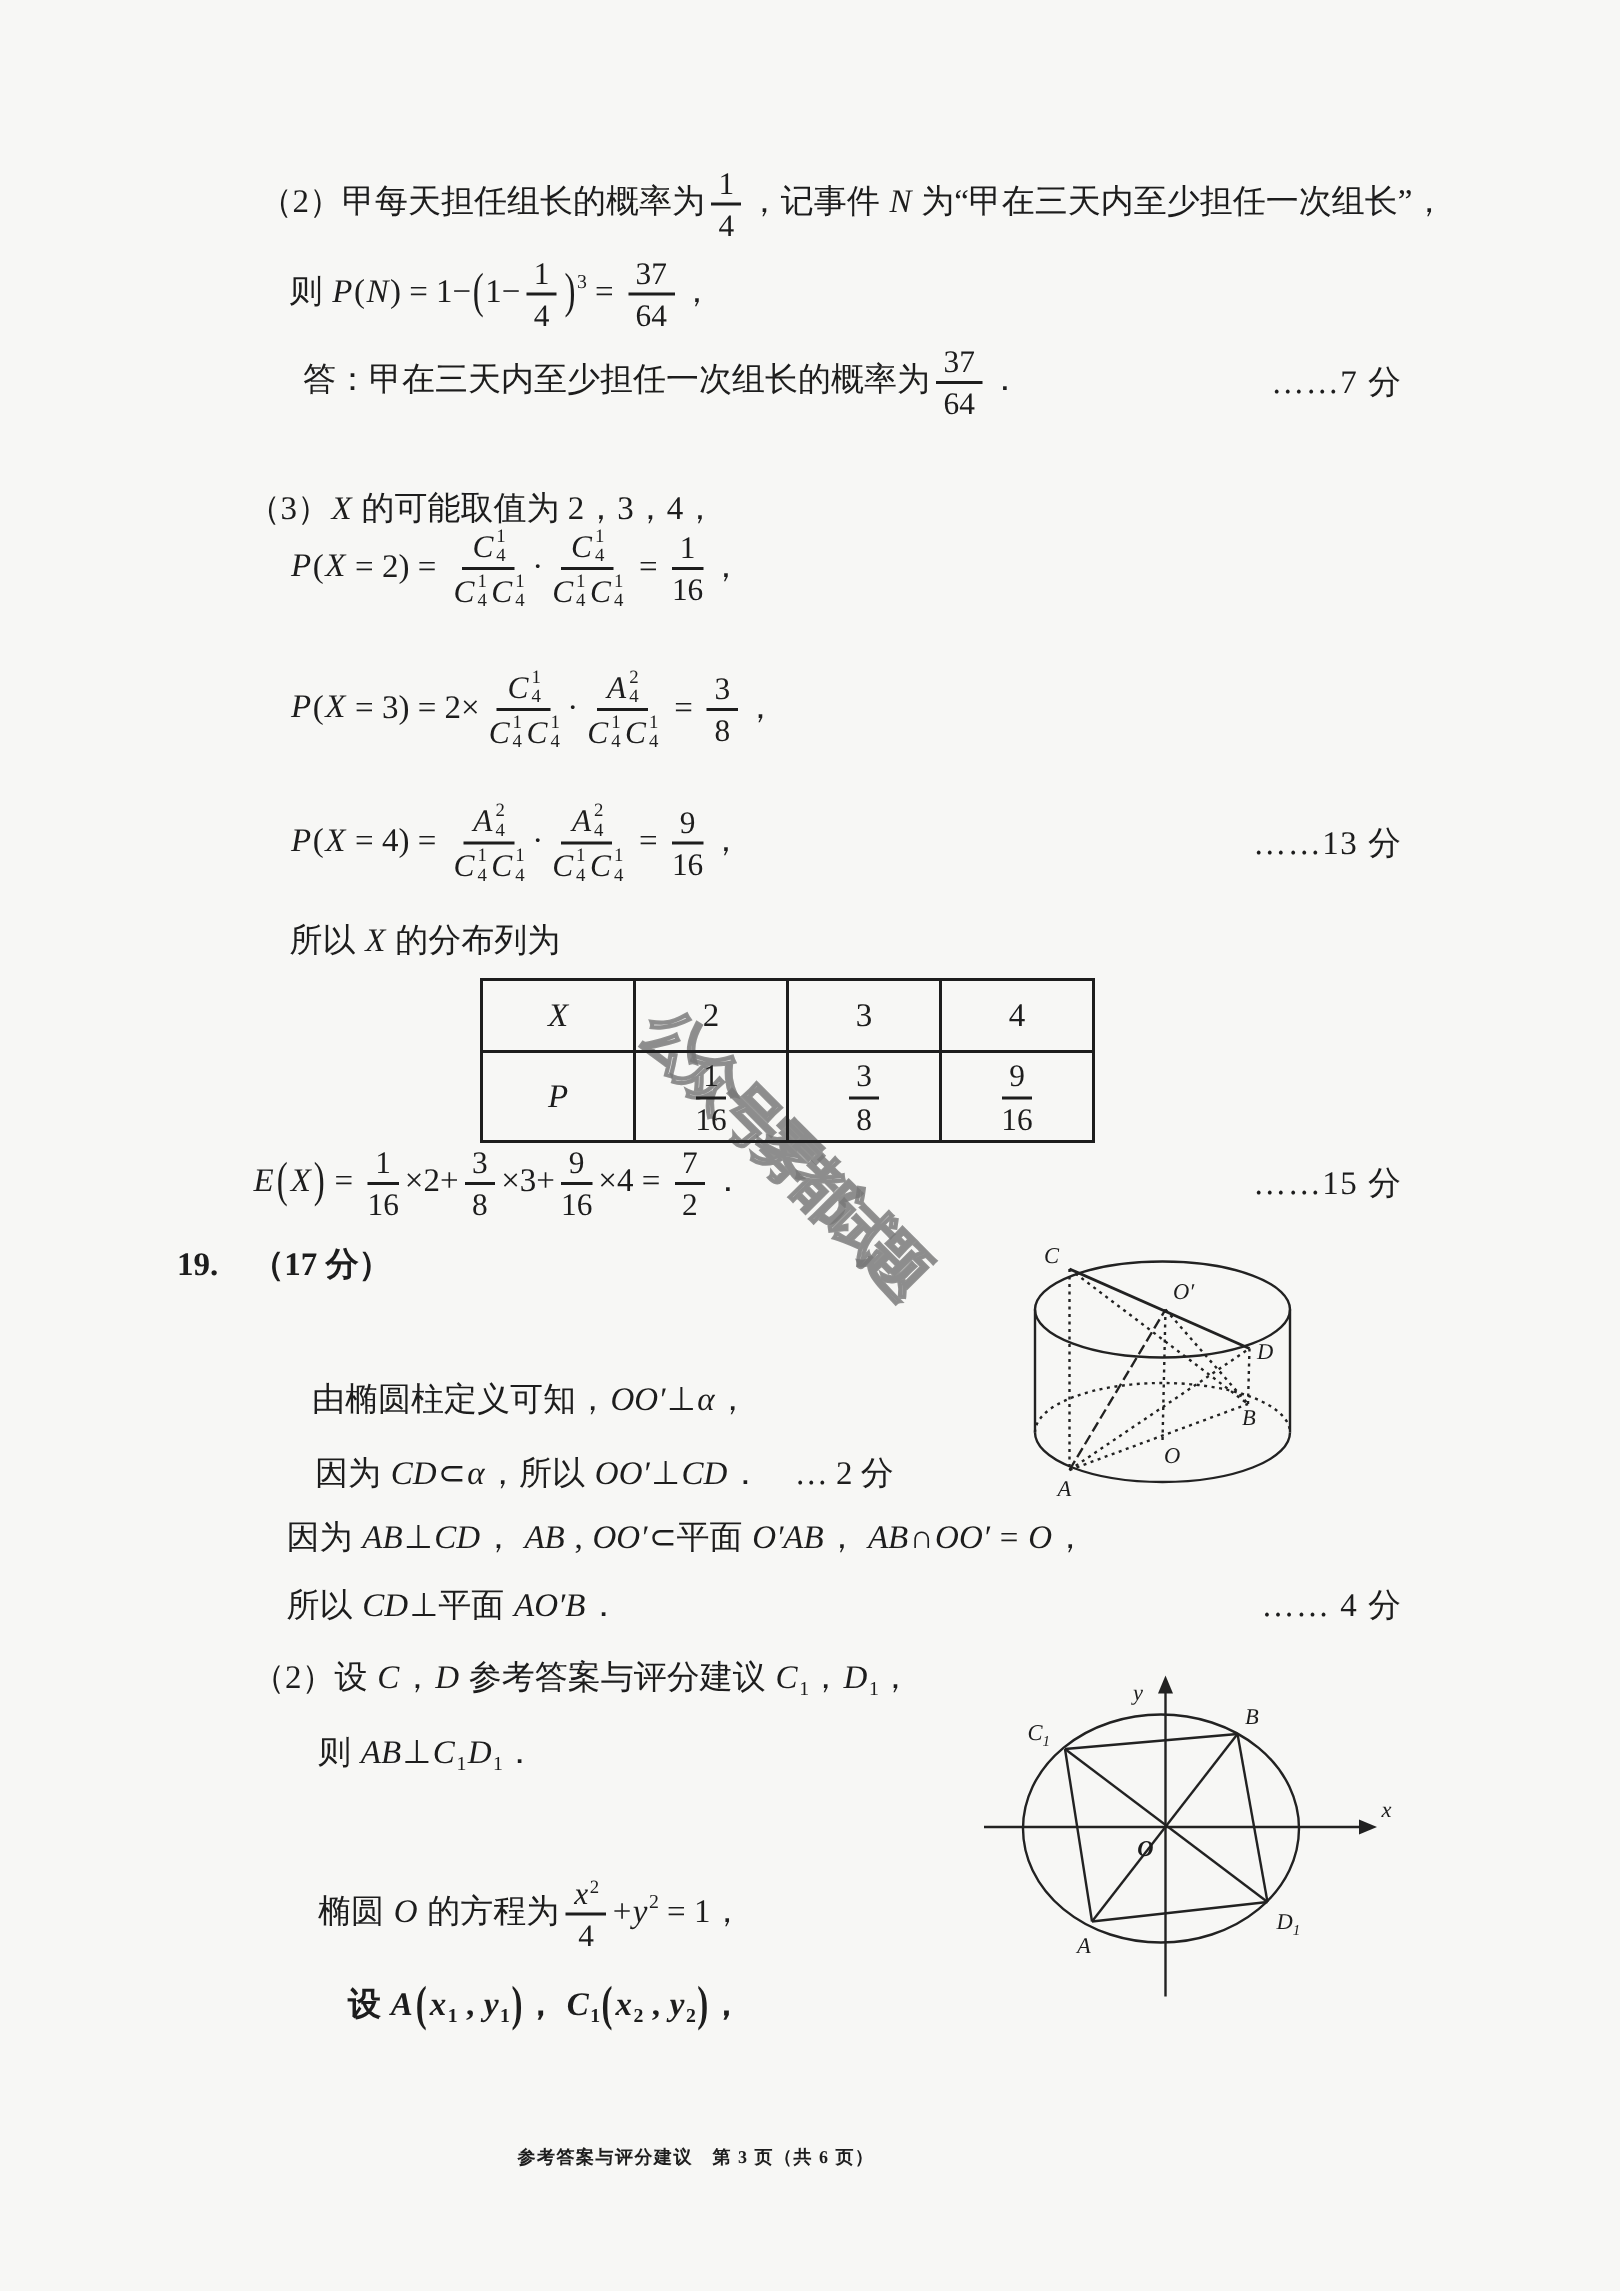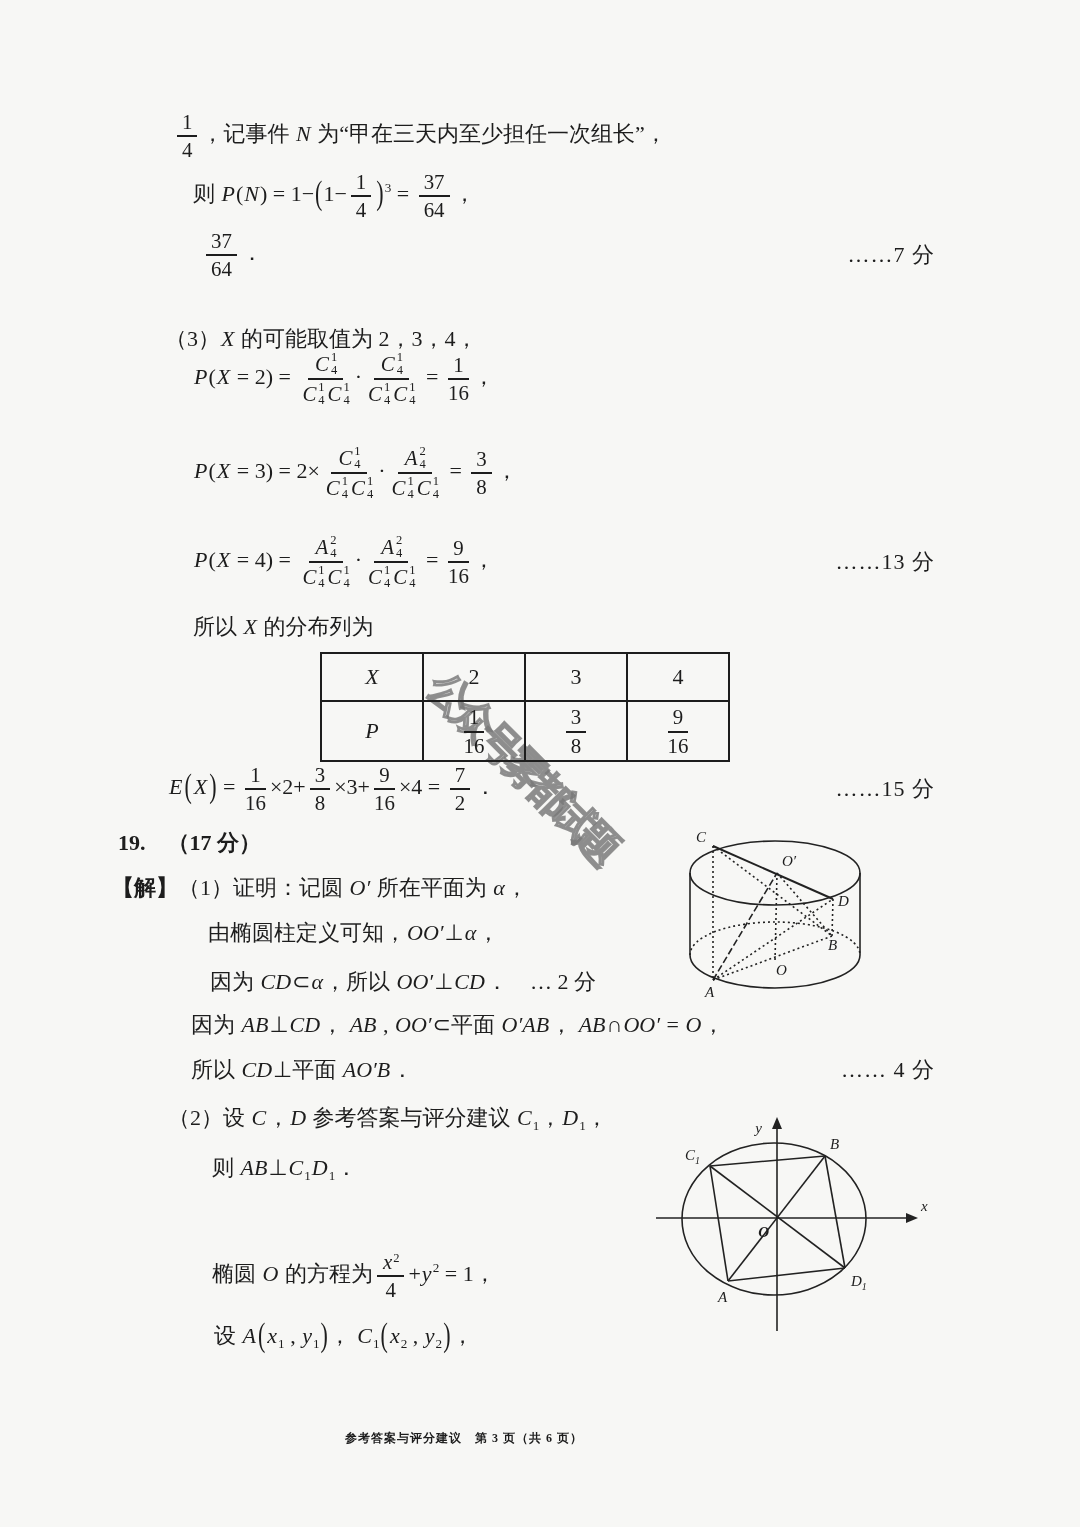--- a/index.html
+++ b/index.html
@@ -54,21 +54,21 @@
   .figlabel{font-family:"Liberation Serif", serif;font-style:italic;font-size:15px;fill:#1d1d1d;}
 </style>
 </head>
 <body>
 
 <div class="page">
 
   <div class="watermark">公众号雾都试题</div>
 
   <div class="tline" style="left:173px;top:107px;height:58px;">
-      <span class="math"><span class="mfrac">
+      <span class="math"><span class="mtxt">（2）甲每天担任组长的概率为</span><span class="mfrac">
           <span class="fnum">
             <span class="mtxt">1</span>
           </span>
           <span class="fden">
             <span class="mtxt">4</span>
           </span>
         </span><span class="mtxt">，记事件 </span><span class="mvar">N</span><span class="mtxt"> 为“甲在三天内至少担任一次组长”，</span></span>
     </div>
 
   <div class="tline" style="left:193px;top:166px;height:60px;">
@@ -83,21 +83,21 @@
           <span class="fnum">
             <span class="mtxt">37</span>
           </span>
           <span class="fden">
             <span class="mtxt">64</span>
           </span>
         </span><span class="mtxt">，</span></span>
     </div>
 
   <div class="tline" style="left:202px;top:226px;height:58px;width:733px;">
-    <span class="math"><span class="mfrac">
+    <span class="math"><span class="mtxt">答：甲在三天内至少担任一次组长的概率为</span><span class="mfrac">
           <span class="fnum">
             <span class="mtxt">37</span>
           </span>
           <span class="fden">
             <span class="mtxt">64</span>
           </span>
         </span><span class="mtxt">．</span></span>
     <span class="score">……7 分</span>
   </div>
 
@@ -383,23 +383,20 @@
             <span class="mtxt">2</span>
           </span>
         </span><span class="mtxt">．</span></span>
     <span class="score">……15 分</span>
   </div>
 
   <div class="tline" style="left:118px;top:827px;height:32px;">
       <span class="math"><span class="mbold">19.</span><span class="mtxt">　</span><span class="mbold">（17 分）</span></span>
     </div>
 
-  <div class="tline" style="left:112px;top:872px;height:32px;">
-      <span class="math"><span class="mbold">【解】</span><span class="mtxt">（1）证明：记圆 </span><span class="mvar">O′</span><span class="mtxt"> 所在平面为 </span><span class="mvar">α</span><span class="mtxt">，</span></span>
-    </div>
 
   <div class="tline" style="left:208px;top:917px;height:32px;">
       <span class="math"><span class="mtxt">由椭圆柱定义可知，</span><span class="mvar">OO′</span><span class="mtxt">⊥</span><span class="mvar">α</span><span class="mtxt">，</span></span>
     </div>
 
   <div class="tline" style="left:210px;top:966px;height:32px;">
       <span class="math"><span class="mtxt">因为 </span><span class="mvar">CD</span><span class="mtxt">⊂</span><span class="mvar">α</span><span class="mtxt">，所以 </span><span class="mvar">OO′</span><span class="mtxt">⊥</span><span class="mvar">CD</span><span class="mtxt">．　… 2 分</span></span>
     </div>
 
   <div class="tline" style="left:191px;top:1009px;height:32px;">
@@ -425,21 +422,21 @@
           <span class="fnum">
             <span class="mvar">x</span>
             <span class="msup">2</span>
           </span>
           <span class="fden">
             <span class="mtxt">4</span>
           </span>
         </span><span class="mtxt">+</span><span class="mvar">y</span><span class="msup">2</span><span class="mtxt"> = 1，</span></span>
     </div>
 
-  <div class="tline" style="left:214px;top:1318px;height:36px;">
+  <div class="tline" style="left:232px;top:1318px;height:36px;font-weight:bold;">
       <span class="math"><span class="mtxt">设 </span><span class="mvar">A</span><span class="mbig">(</span><span class="mvar">x</span><span class="msub">1</span><span class="mtxt"> , </span><span class="mvar">y</span><span class="msub">1</span><span class="mbig">)</span><span class="mtxt">， </span><span class="mvar">C</span><span class="msub">1</span><span class="mbig">(</span><span class="mvar">x</span><span class="msub">2</span><span class="mtxt"> , </span><span class="mvar">y</span><span class="msub">2</span><span class="mbig">)</span><span class="mtxt">，</span></span>
     </div>
 
   <svg class="fig" style="left:672px;top:830px;" width="215" height="195" viewBox="0 0 215 195">
     <g fill="none" stroke="#222" stroke-width="1.6">
 
       <ellipse cx="103" cy="43" rx="85" ry="32"></ellipse>
 
       <line x1="18" y1="43" x2="18" y2="125"></line>
       <line x1="188" y1="43" x2="188" y2="125"></line>

